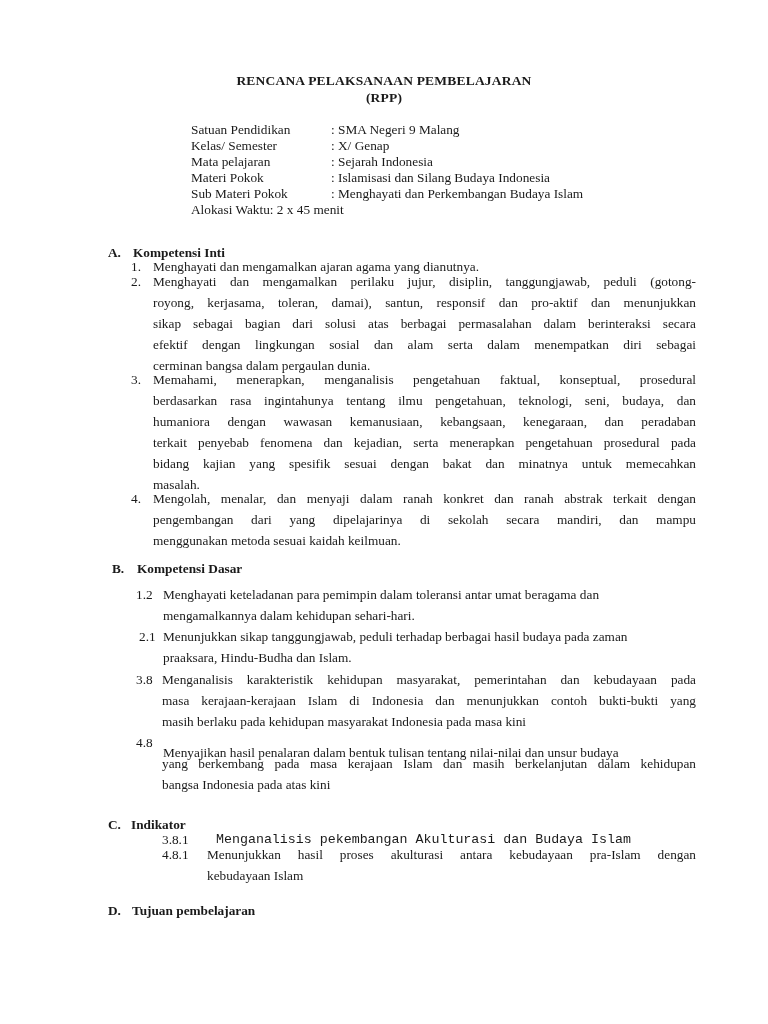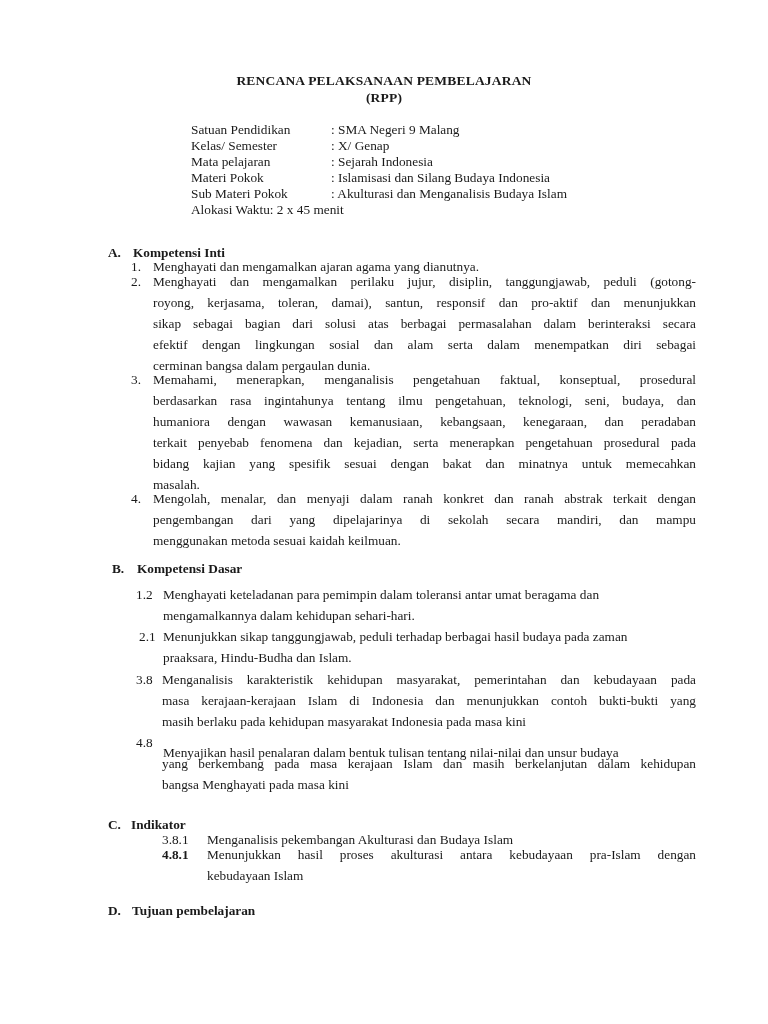--- a/index.html
+++ b/index.html
@@ -23,21 +23,21 @@
   <div>
     <div class="abs meta-label" style="top:122px;">Satuan Pendidikan</div>
     <div class="abs meta-value" style="top:122px;">: SMA Negeri 9 Malang</div>
     <div class="abs meta-label" style="top:138px;text-align:right;">Kelas/ Semester</div>
     <div class="abs meta-value" style="top:138px;">: X/ Genap</div>
     <div class="abs meta-label" style="top:154px;">Mata pelajaran</div>
     <div class="abs meta-value" style="top:154px;">: Sejarah Indonesia</div>
     <div class="abs meta-label" style="top:170px;">Materi Pokok</div>
     <div class="abs meta-value" style="top:170px;">: Islamisasi dan Silang Budaya Indonesia</div>
     <div class="abs meta-label" style="top:186px;">Sub Materi Pokok</div>
-    <div class="abs meta-value" style="top:186px;">: Akulturasi dan Menganalisis Budaya Islam</div>
+    <div class="abs meta-value" style="top:186px;">: Menghayati dan Perkembangan Budaya Islam</div>
     <div class="abs meta-label" style="top:202px;">Alokasi Waktu: 2 x 45 menit</div>
   </div>
 
   <div>
     <div class="abs heading" style="top:245px; left:108px;">A.</div>
     <div class="abs heading" style="top:245px; left:133px;text-align:right;">Kompetensi Inti</div>
 
     <div class="abs" style="top:259px; left:131px;">1.</div>
     <div class="abs" style="top:259px; left:153px;">Menghayati dan mengamalkan ajaran agama yang dianutnya.</div>
 
@@ -75,31 +75,31 @@
     <div class="abs" style="top:650px; left:163px;">praaksara, Hindu-Budha dan Islam.</div>
 
     <div class="abs" style="top:672px; left:136px;">3.8</div>
     <div class="abs justify" style="top:672px; left:162px; width:534px;">Menganalisis karakteristik kehidupan masyarakat, pemerintahan dan kebudayaan pada</div>
     <div class="abs justify" style="top:693px; left:162px; width:534px;">masa kerajaan-kerajaan Islam di Indonesia dan menunjukkan contoh bukti-bukti yang</div>
     <div class="abs" style="top:714px; left:162px;">masih berlaku pada kehidupan masyarakat Indonesia pada masa kini</div>
 
     <div class="abs" style="top:735px; left:136px;">4.8</div>
     <div class="abs" style="top:745px; left:163px;">Menyajikan hasil penalaran dalam bentuk tulisan tentang nilai-nilai dan unsur budaya</div>
     <div class="abs justify" style="top:756px; left:162px; width:534px;">yang berkembang pada masa kerajaan Islam dan masih berkelanjutan dalam kehidupan</div>
-    <div class="abs" style="top:777px; left:162px;">bangsa Menghayati pada masa kini</div>
+    <div class="abs" style="top:777px; left:162px;">bangsa Indonesia pada atas kini</div>
   </div>
 
   <div>
     <div class="abs heading" style="top:817px; left:108px;">C.</div>
     <div class="abs heading" style="top:817px; left:131px;">Indikator</div>
 
     <div class="abs" style="top:832px; left:162px;">3.8.1</div>
-    <div class="abs" style="top:832px; left:207px;">Menganalisis pekembangan Akulturasi dan Budaya Islam</div>
+    <div class="abs" style="top:832px; left:216px;font-family:Liberation Mono, monospace;">Menganalisis pekembangan Akulturasi dan Budaya Islam</div>
 
-    <div class="abs" style="top:847px; left:162px;font-weight:bold;">4.8.1</div>
+    <div class="abs" style="top:847px; left:162px;">4.8.1</div>
     <div class="abs justify" style="top:847px; left:207px; width:489px;">Menunjukkan hasil proses akulturasi antara kebudayaan pra-Islam dengan</div>
     <div class="abs" style="top:868px; left:207px;">kebudayaan Islam</div>
   </div>
 
   <div>
     <div class="abs heading" style="top:903px; left:108px;">D.</div>
     <div class="abs heading" style="top:903px; left:132px;">Tujuan pembelajaran</div>
   </div>
 
 </div>

